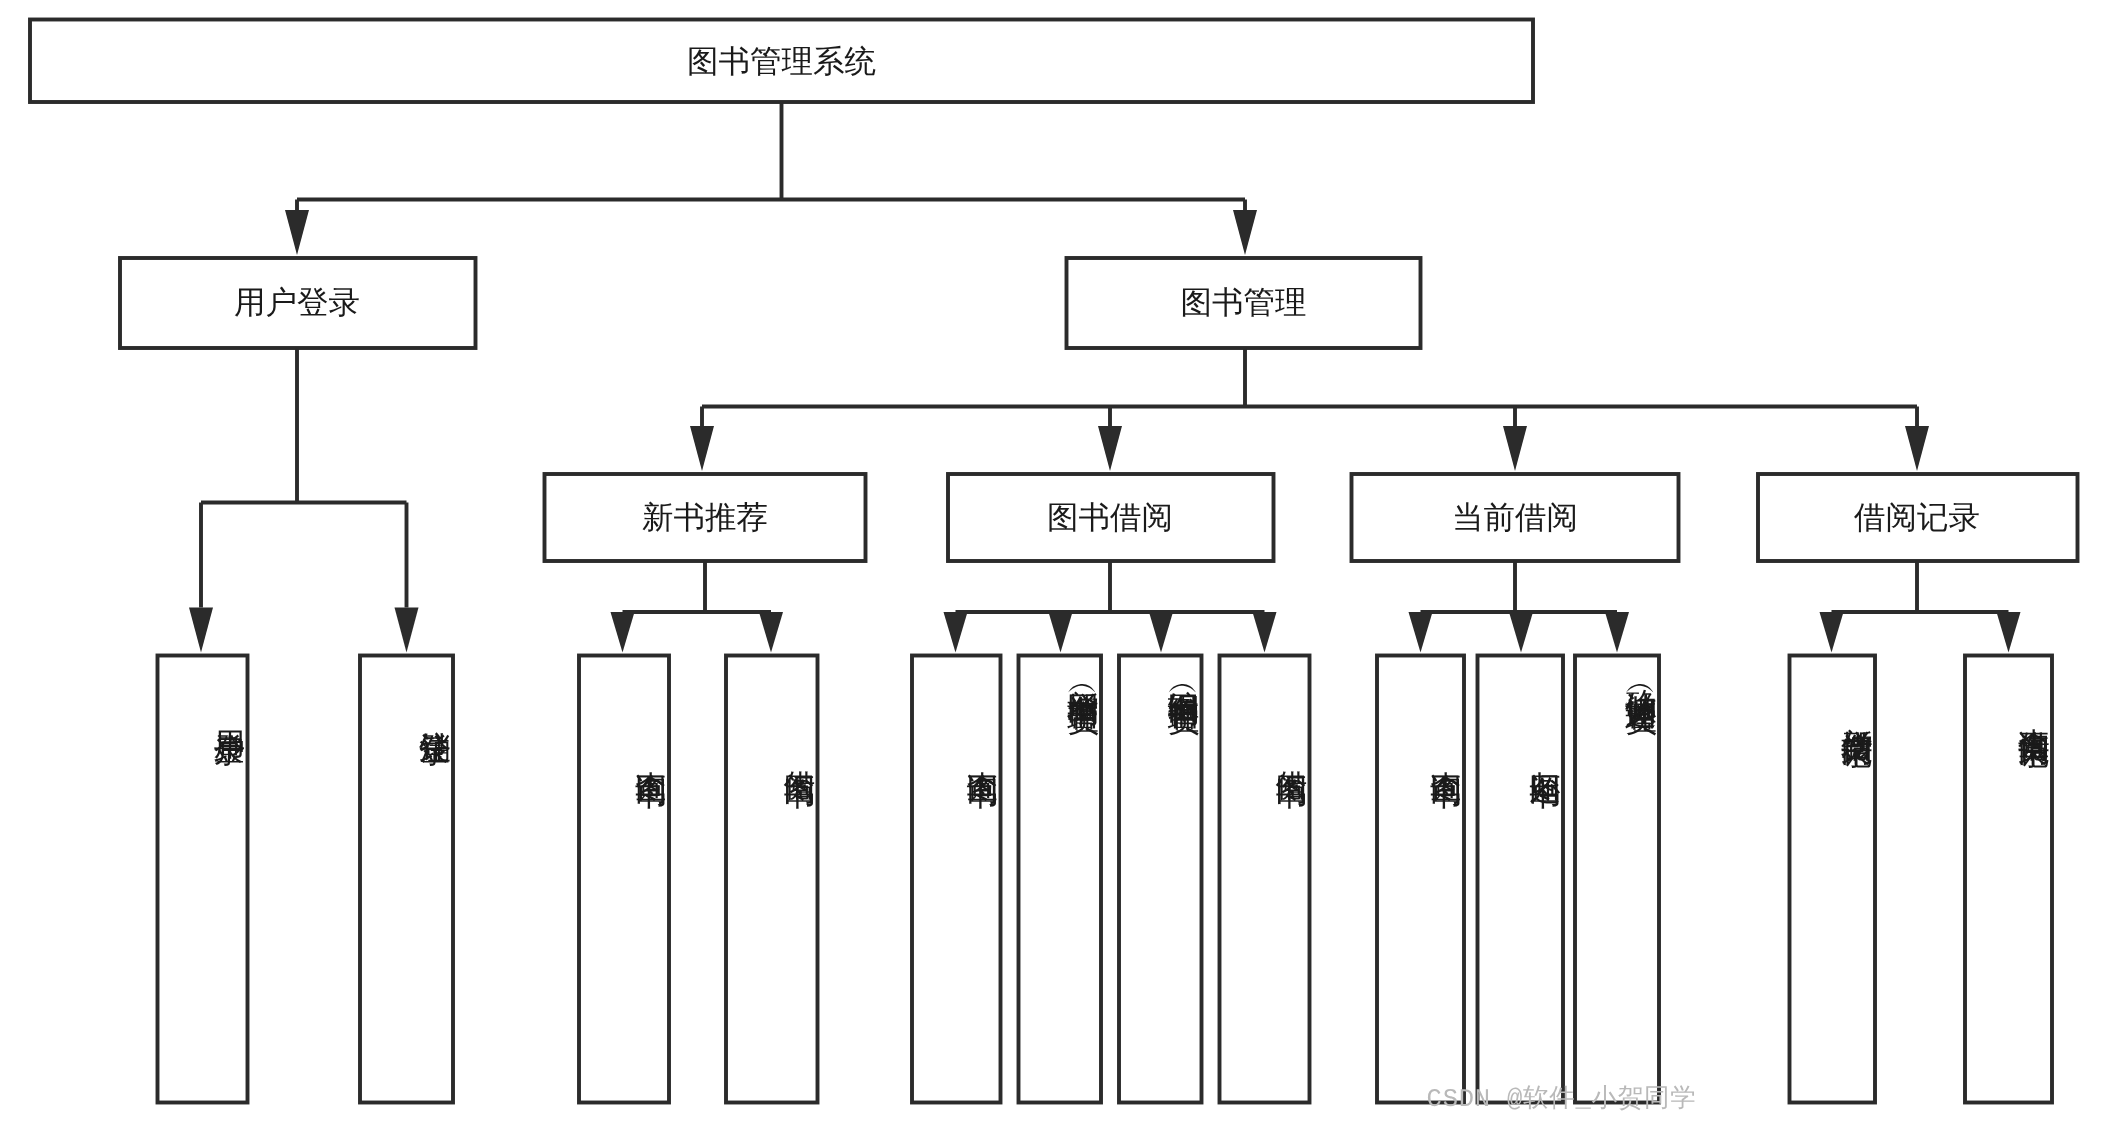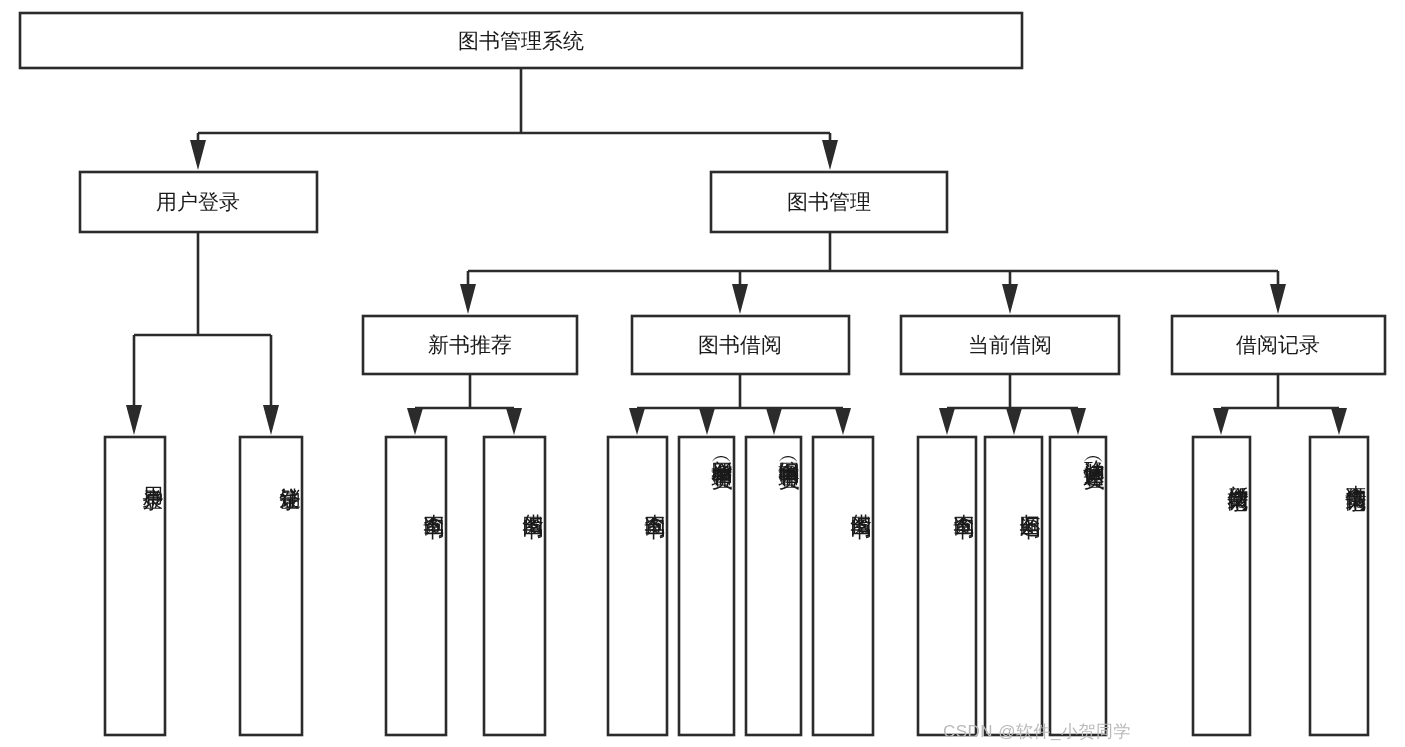--- a/index.html
+++ b/index.html
@@ -61,21 +61,21 @@
     letter-spacing: 1.5px;
     color: #1a1a1a;
     text-align: center;
     white-space: nowrap;
     pointer-events: none;
   }
   .watermark {
     position: absolute;
     right: 8px;
     bottom: 4px;
-    font-family: Liberation Sans, sans-serif;
+    font-family: Liberation Mono, monospace;
     font-size: 17px;
     color: #b9b9b9;
     letter-spacing: 0.5px;
     white-space: nowrap;
     text-align: center;
   }
 </style>
 </head>
 <body>
 

